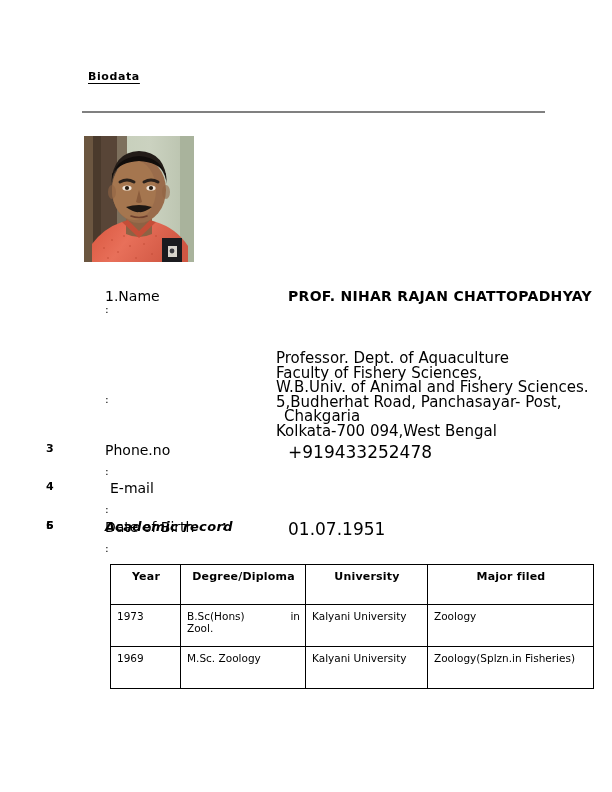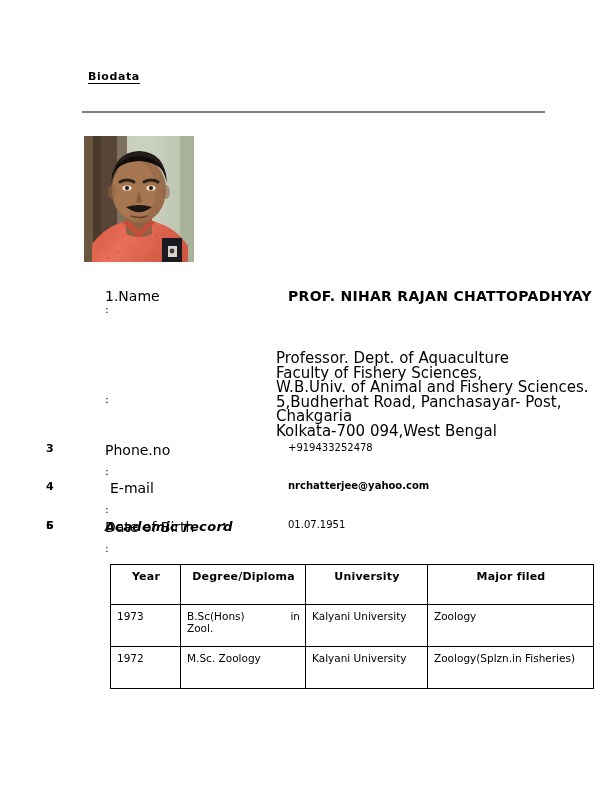--- a/index.html
+++ b/index.html
@@ -77,21 +77,21 @@
     white-space: nowrap;
   }
   .colon {
     position: absolute;
     left: 105px;
     font-size: 11px;
   }
   .val {
     position: absolute;
     left: 288px;
-    font-size: 10px;
+    font-size: 17px;
     white-space: nowrap;
   }
   .val.bold { font-weight: bold; }
   .val.name {
     font-size: 14px;
     font-weight: bold;
     letter-spacing: 0.3px;
   }
   .addr-line {
     position: absolute;
@@ -257,36 +257,35 @@
       <div class="val name" style="top:0;">PROF. NIHAR RAJAN CHATTOPADHYAY</div>
     </div>
 
     <div class="row" style="height:93px;">
       <div class="colon" style="top:73px;">:</div>
 
       <div class="addr-line" style="top:29px;">Professor. Dept. of Aquaculture</div>
       <div class="addr-line" style="top:44px;">Faculty of Fishery Sciences,</div>
       <div class="addr-line" style="top:58px;">W.B.Univ. of Animal and Fishery Sciences.</div>
       <div class="addr-line" style="top:73px;">5,Budherhat Road, Panchasayar- Post,</div>
-      <div class="addr-line" style="top:87px;">Chakgaria</div>
+      <div class="addr-line" style="top:87px;margin-left:8px;">Chakgaria</div>
       <div class="addr-line" style="top:102px;">Kolkata-700 094,West Bengal</div>
     </div>
 
     <div class="row" style="height:45px;">
       <div class="num" style="top:29px;">3</div>
       <div class="lbl" style="top:29px;">Phone.no</div>
       <div class="colon" style="top:52px;">:</div>
       <div class="val" style="top:29px;">+919433252478</div>
     </div>
 
     <div class="row" style="height:38px;">
       <div class="num" style="top:22px;">4</div>
       <div class="lbl" style="top:22px; left:110px;">E-mail</div>
       <div class="colon" style="top:45px;">:</div>
-      <div class="val bold" style="top:22px;">nrchatterjee@yahoo.com</div>
     </div>
 
     <div class="row" style="height:38px;">
       <div class="num" style="top:23px;">5</div>
       <div class="lbl" style="top:23px;">Date of Birth</div>
       <div class="colon" style="top:46px;">:</div>
       <div class="val" style="top:23px;">01.07.1951</div>
     </div>
 
   </div>
@@ -307,21 +306,21 @@
       </tr>
     </thead>
     <tbody>
       <tr class="tall">
         <td>1973</td>
         <td class="justify"><span class="jline"><span>B.Sc(Hons)</span> <span>in</span></span><span>Zool.</span></td>
         <td>Kalyani University</td>
         <td>Zoology</td>
       </tr>
       <tr class="tall">
-        <td>1972</td>
+        <td>1969</td>
         <td>M.Sc. Zoology</td>
         <td>Kalyani University</td>
         <td>Zoology(Splzn.in Fisheries)</td>
       </tr>
     </tbody>
   </table>
 
 </div>
 
 </body></html>

